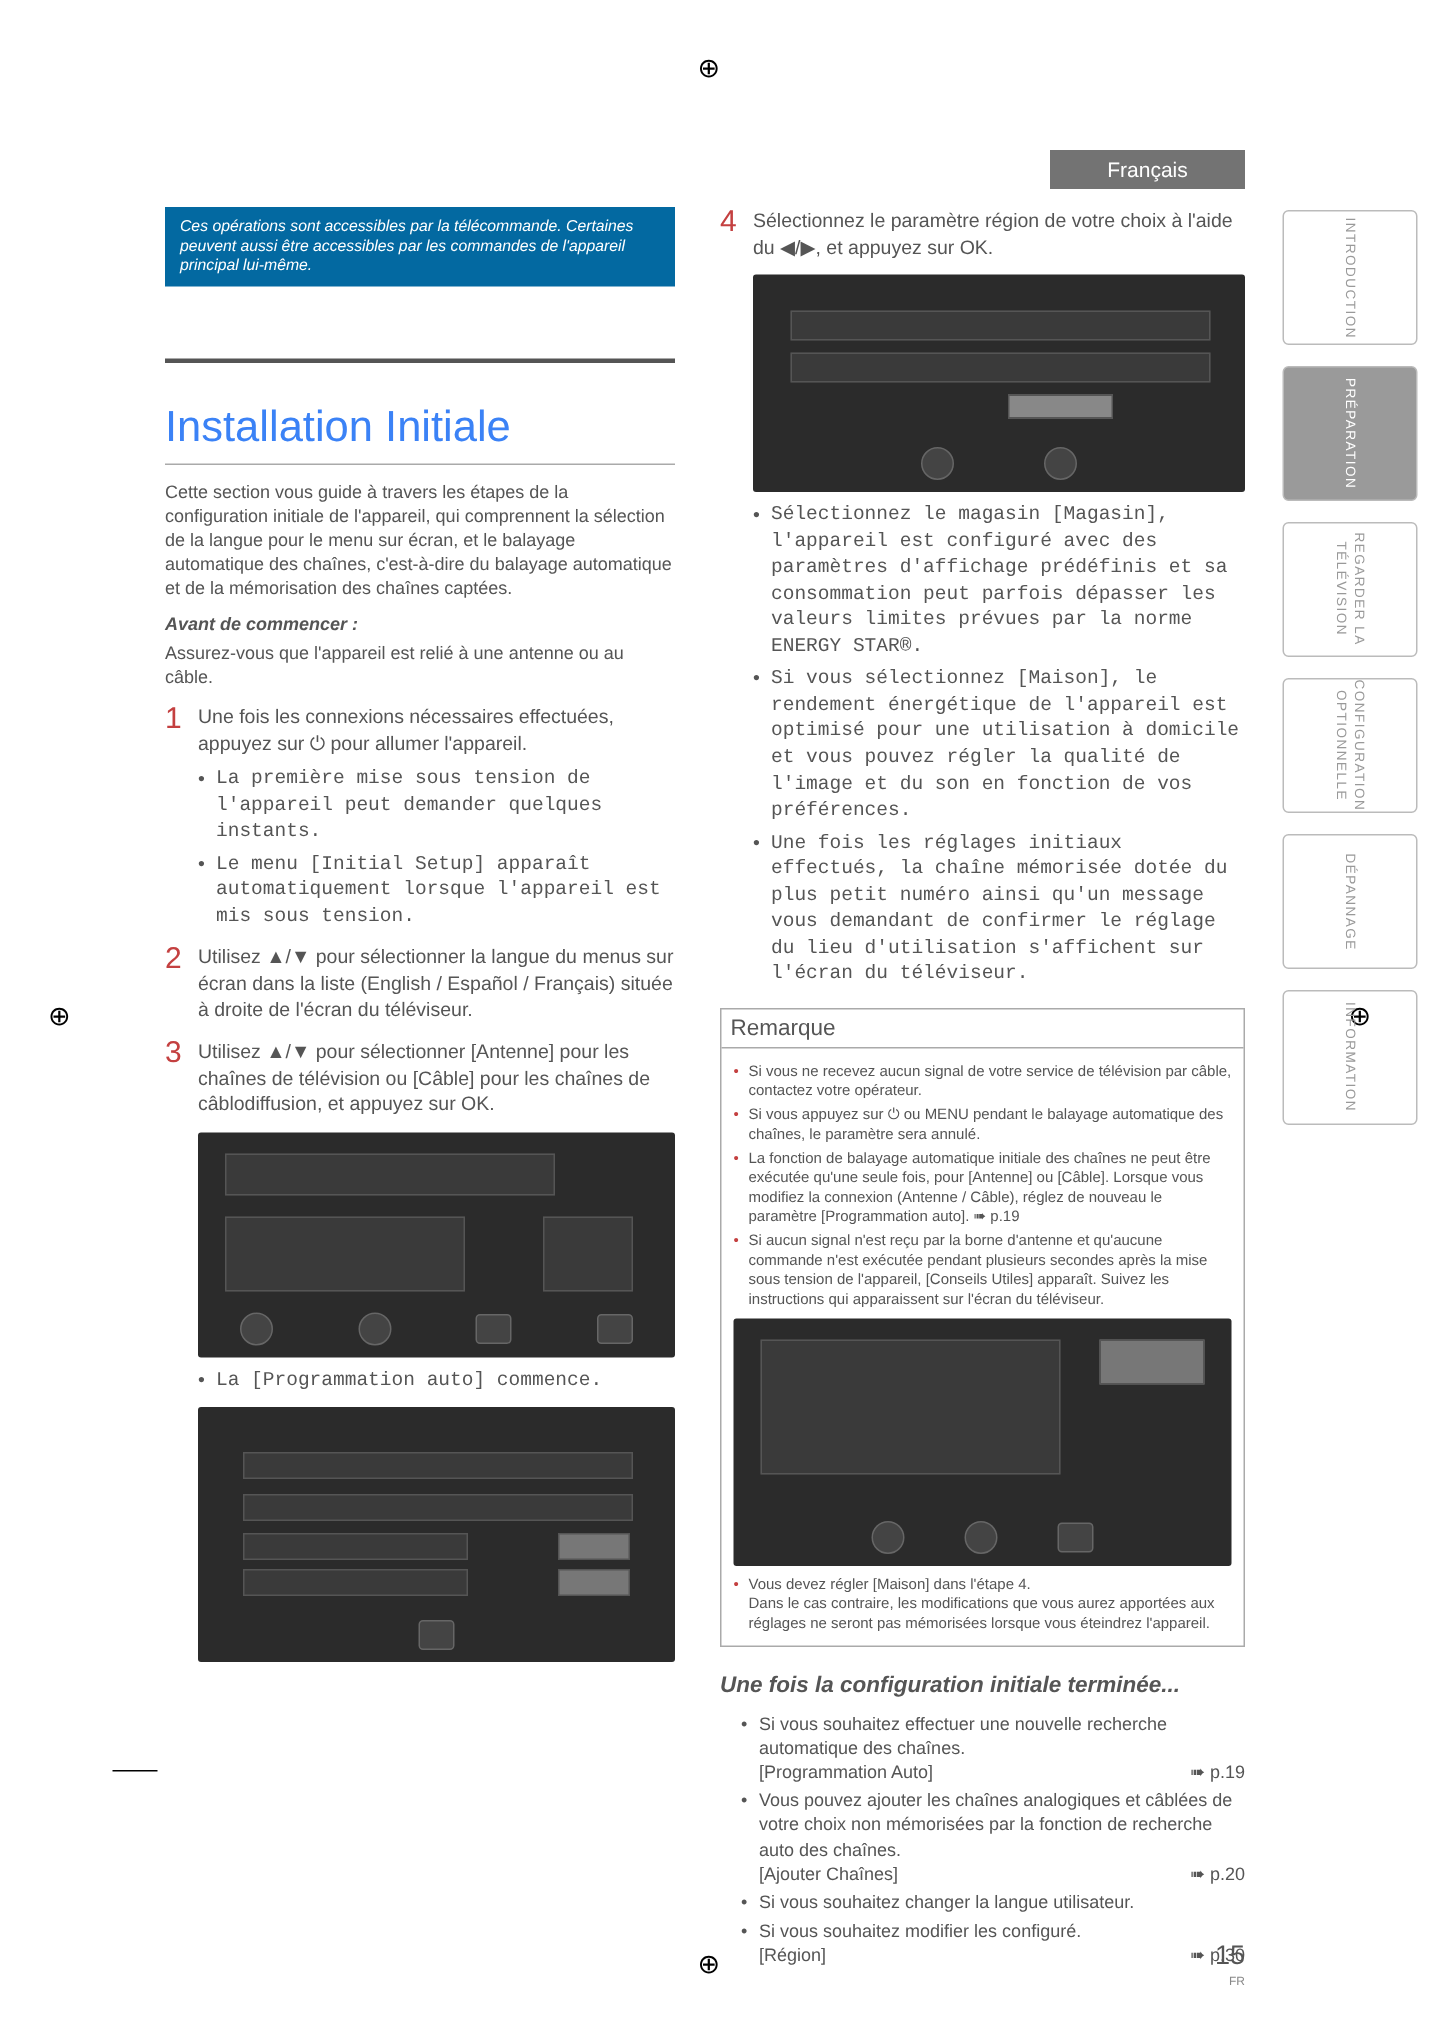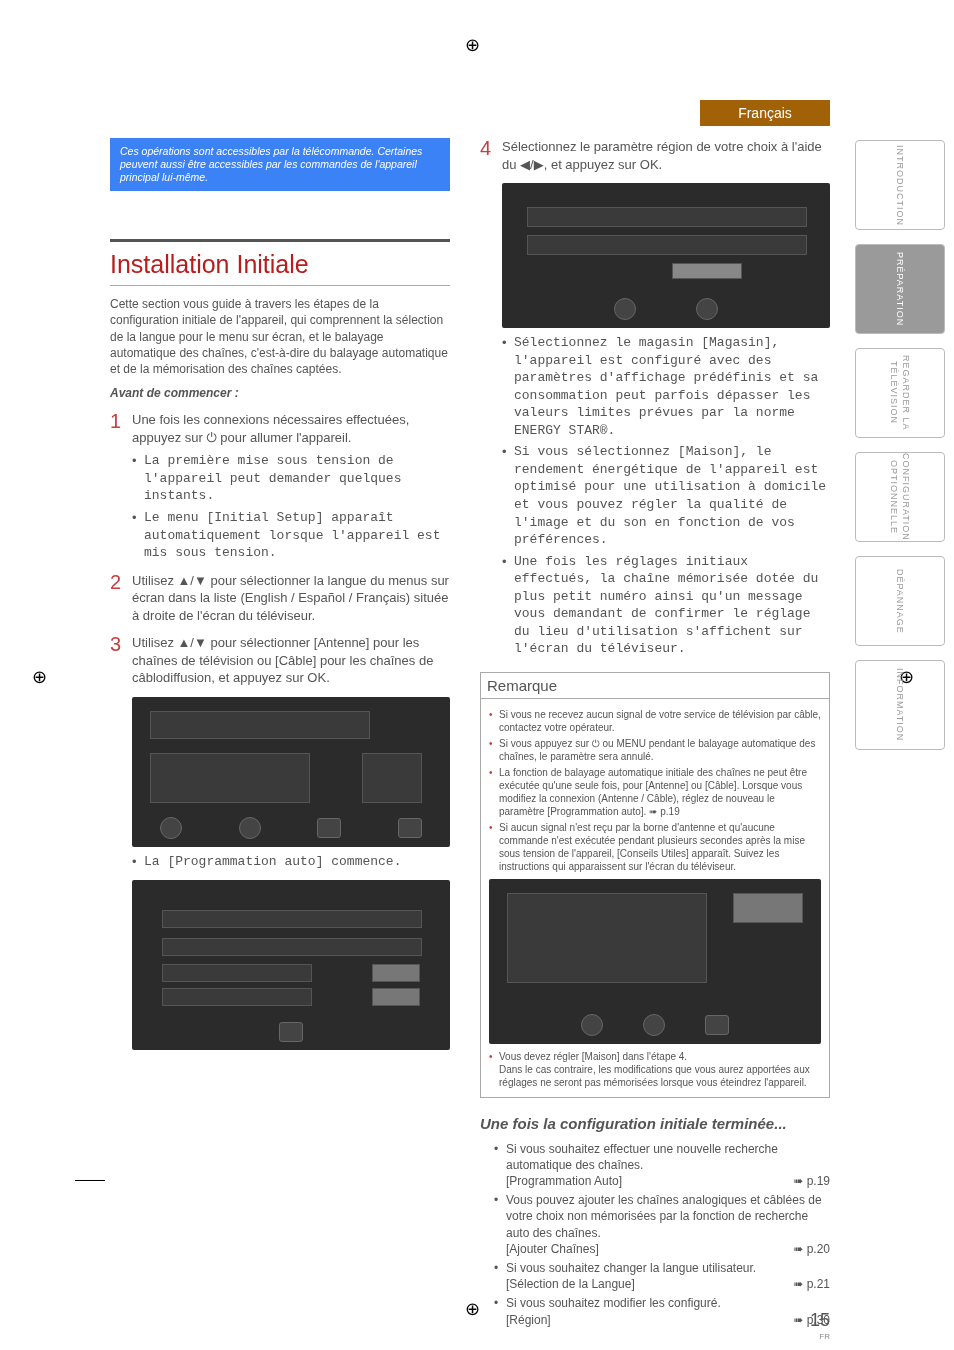--- a/index.html
+++ b/index.html
@@ -24,51 +24,51 @@
   .crop-bottom { left: 465px; top: 1297px; }
   .crop-left { left: 32px; top: 665px; }
   .crop-right { left: 899px; top: 665px; }
 
   .lang-tab {
     position: absolute;
     right: 0;
     top: 0;
     width: 130px;
     height: 26px;
-    background: #a16207;
+    background: #737373;
     color: #fff;
     text-align: center;
     font-size: 14px;
     line-height: 26px;
   }
 
   .twocol {
     display: flex;
     gap: 30px;
     margin-top: 38px;
   }
   .col { width: 340px; }
   .col-right { width: 350px; }
 
   .intro-box {
-    background: #3b82f6;
+    background: #0369a1;
     color: #fff;
     font-style: italic;
     font-size: 10.5px;
     padding: 7px 10px;
     line-height: 1.25;
   }
 
   h1.section-title {
     font-weight: 300;
-    font-size: 25px;
-    color: #b91c1c;
+    font-size: 29px;
+    color: #3b82f6;
     margin-top: 48px;
     border-top: 3px solid #555;
-    padding-top: 6px;
+    padding-top: 24px;
     border-bottom: 1px solid #aaa;
     padding-bottom: 3px;
     margin-bottom: 10px;
   }
 
   .body-text { font-size: 12px; margin-bottom: 8px; }
   .subhead { font-style: italic; font-weight: bold; font-size: 12px; margin-top: 8px; margin-bottom: 2px; color:#555; }
 
   .step { display: flex; margin-top: 10px; }
   .step-num {
@@ -215,20 +215,21 @@
   <div class="twocol">
 
     <div class="col">
       <div class="intro-box">Ces opérations sont accessibles par la télécommande. Certaines peuvent aussi être accessibles par les commandes de l'appareil principal lui-même.</div>
 
       <h1 class="section-title">Installation Initiale</h1>
 
       <p class="body-text">Cette section vous guide à travers les étapes de la configuration initiale de l'appareil, qui comprennent la sélection de la langue pour le menu sur écran, et le balayage automatique des chaînes, c'est-à-dire du balayage automatique et de la mémorisation des chaînes captées.</p>
 
       <p class="subhead">Avant de commencer :</p>
+      <p class="body-text">Assurez-vous que l'appareil est relié à une antenne ou au câble.</p>
 
       <div class="step">
         <div class="step-num">1</div>
         <div class="step-body">
           <span>Une fois les connexions nécessaires effectuées, appuyez sur ⏻ pour allumer l'appareil.</span>
           <div class="sub-bullets">
             <div class="bullet">
                 <span class="dot">•</span>
                 <span class="txt">La première mise sous tension de l'appareil peut demander quelques instants.</span>
               </div>
@@ -368,24 +369,20 @@
             <div class="ref-row">
                 <span class="lbl">[Ajouter Chaînes]</span>
                 <span class="pg">➠ p.20</span>
               </div>
           </div>
         </div>
         <div class="after-item">
             <span class="dot">•</span>
           <div class="txt">
             <span>Si vous souhaitez changer la langue utilisateur.</span>
-            <div class="ref-row">
-                <span class="lbl">[Sélection de la Langue]</span>
-                <span class="pg">➠ p.21</span>
-              </div>
           </div>
         </div>
         <div class="after-item">
             <span class="dot">•</span>
           <div class="txt">
             <span>Si vous souhaitez modifier les configuré.</span>
             <div class="ref-row">
                 <span class="lbl">[Région]</span>
                 <span class="pg">➠ p.30</span>
               </div>

